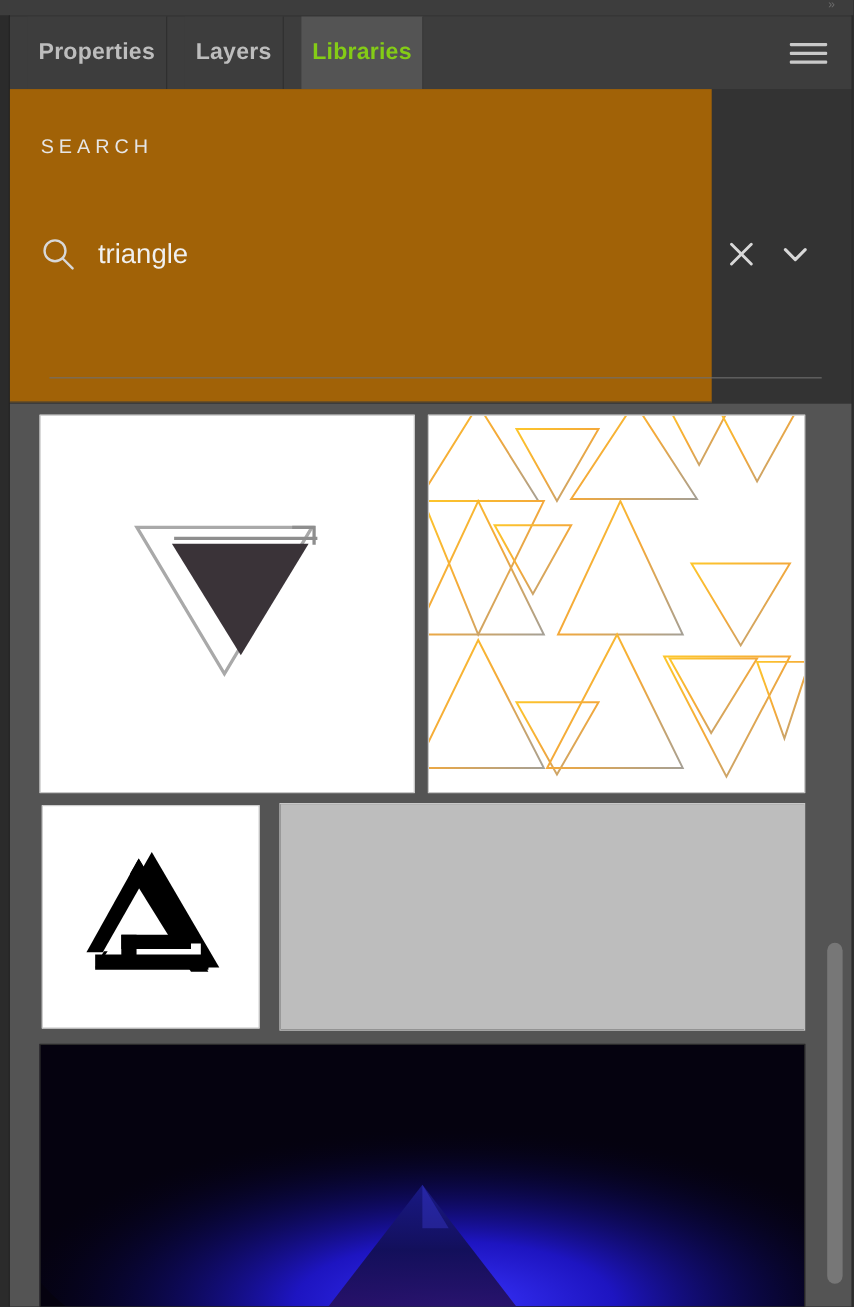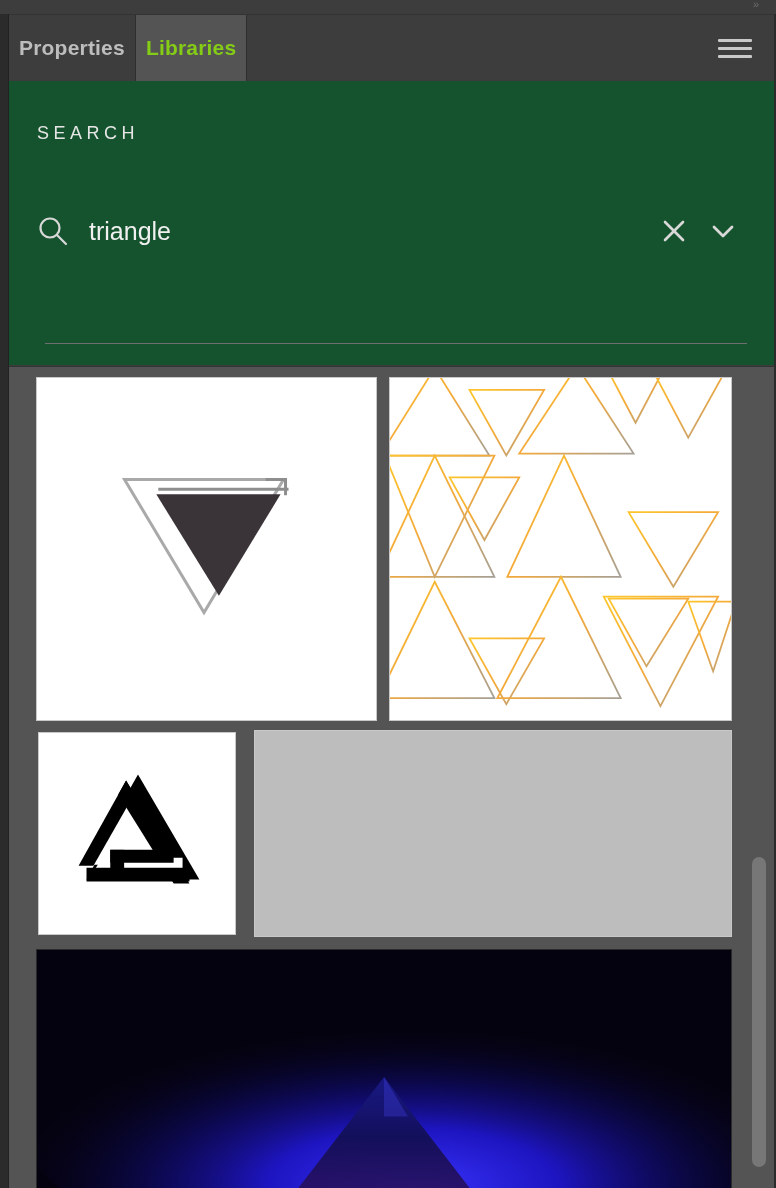--- a/index.html
+++ b/index.html
@@ -68,20 +68,21 @@
     padding: 0 10px;
     color: #bdbdbd;
     font-size: 21px;
     font-weight: bold;
     letter-spacing: 0.2px;
     border-right: 1px solid #2e2e2e;
     background: #3d3d3d;
     cursor: default;
     user-select: none;
     white-space: nowrap;
+    margin-left: 16px;
   }
   .tab.active {
     background: #545454;
     color: #84cc16;
   }
   .tab-spacer {
     flex: 1 1 auto;
     background: #3d3d3d;
     border-right: none;
   }
@@ -99,22 +100,22 @@
     height: 3px;
     width: 34px;
     background: #c9c9c9;
     border-radius: 1px;
   }
 
   
   .search-section {
     position: absolute;
     left: 9px; top: 81px;
-    width: 765px; height: 285px;
-    background: #14532d;
+    width: 638px; height: 285px;
+    background: #a16207;
     border-bottom: 1px solid #3c3c3c;
   }
   .search-heading {
     position: absolute;
     left: 28px; top: 42px;
     font-size: 18px;
     letter-spacing: 4.5px;
     color: #e6e6e6;
     font-weight: normal;
   }
@@ -263,20 +264,21 @@
 
   <div class="top-strip">
     <div class="top-strip-chevrons">»</div>
   </div>
 
   <div class="left-rail"></div>
   <div class="right-rail"></div>
 
   <div class="tabbar">
     <div class="tab">Properties</div>
+    <div class="tab">Layers</div>
     <div class="tab active">Libraries</div>
     <div class="tab-spacer"></div>
     <div class="hamburger">
       <span></span>
         <span></span>
         <span></span>
     </div>
   </div>
 
   <div class="search-section">

